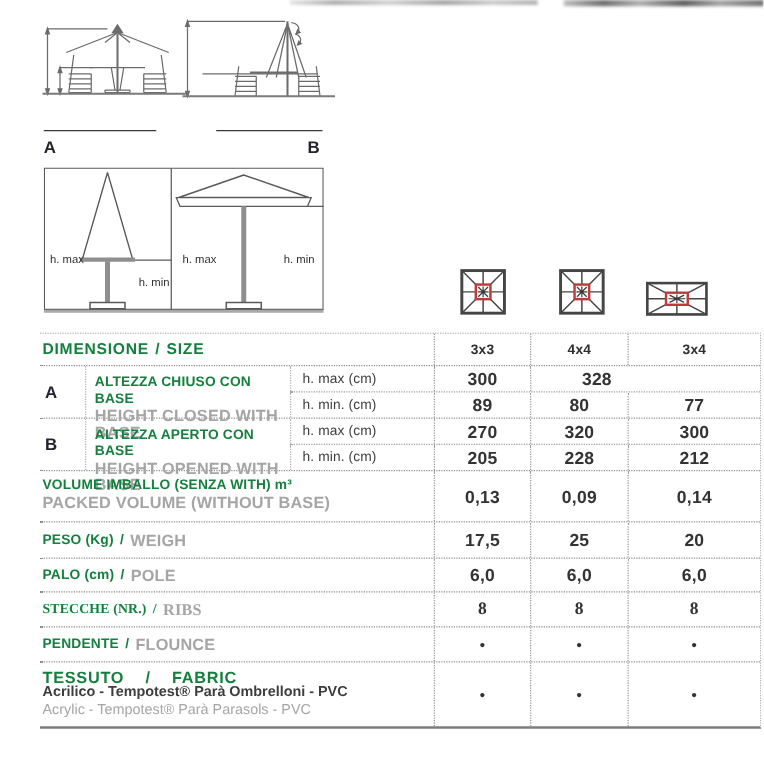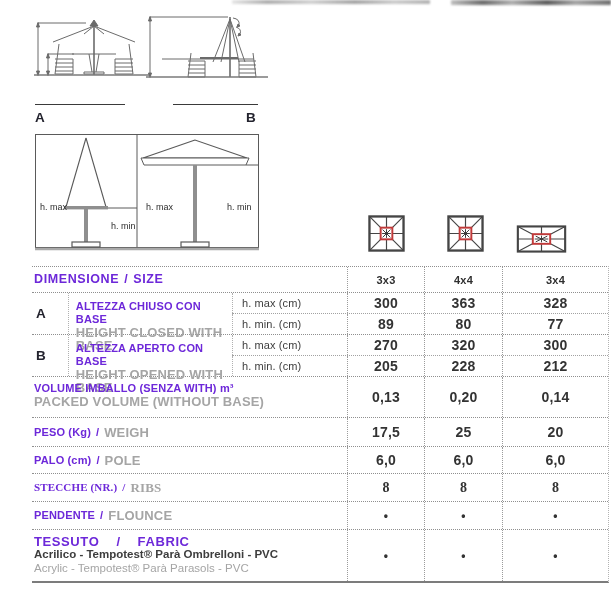--- a/index.html
+++ b/index.html
@@ -43,21 +43,21 @@
 
   .c-val {
     width:77px; box-sizing:border-box; border-left:1px dotted #9b9b9b;
     display:flex; align-items:center; justify-content:center;
     font-weight:bold; font-size:14px; color:#333333; letter-spacing:.2px;
   }
   .c-val.w2 { width:78px; }
   .c-val.w3 { width:106px; }
   .colhead { font-size:11px; color:#2f2f2f; }
 
-  .it   { font-weight:bold; color:#6d28d9; font-size:11px; letter-spacing:.15px; line-height:13px; }
+  .it   { font-weight:bold; color:#15803d; font-size:11px; letter-spacing:.15px; line-height:13px; }
   .en   { color:#a5a5a5; font-size:13px; letter-spacing:.15px; line-height:13px; font-weight:bold; }
   .hdr-txt { font-size:12.5px; letter-spacing:.6px; }
   .title-txt { font-size:13px; letter-spacing:.6px; }
   .fab-it { font-weight:bold; color:#3d3d3d; font-size:11.5px; line-height:13.5px; }
   .fab-en { color:#a5a5a5; font-size:11.5px; line-height:13.5px; }
 
   
   .c-key { width:36px; box-sizing:border-box; display:flex; align-items:center; padding-left:4px; }
   .c-desc { width:165px; box-sizing:border-box; border-left:1px dotted #b0b0b0; padding:7px 0 0 7px; }
   .subwrap { flex:1; display:flex; flex-direction:column; }
@@ -174,21 +174,20 @@
     <div class="t-row r-ab">
       <div class="c-key big-letter">A</div>
       <div class="c-desc">
         <div class="it">ALTEZZA CHIUSO CON BASE</div>
         <div class="en">HEIGHT CLOSED WITH BASE</div>
       </div>
       <div class="subwrap">
         <div class="subrow top">
           <div class="c-hlabel">h. max (cm)</div>
           <div class="c-val">300</div>
-          <div class="c-val w2">363</div>
           <div class="c-val w3">328</div>
         </div>
         <div class="subrow">
           <div class="c-hlabel">h. min. (cm)</div>
           <div class="c-val">89</div>
           <div class="c-val w2">80</div>
           <div class="c-val w3">77</div>
         </div>
       </div>
     </div>
@@ -214,21 +213,21 @@
         </div>
       </div>
     </div>
 
     <div class="t-row r-volume">
       <div class="c-label stack">
         <div class="it">VOLUME IMBALLO (SENZA WITH) m³</div>
         <div class="en">PACKED VOLUME (WITHOUT BASE)</div>
       </div>
       <div class="c-val">0,13</div>
-      <div class="c-val w2">0,20</div>
+      <div class="c-val w2">0,09</div>
       <div class="c-val w3">0,14</div>
     </div>
 
     <div class="t-row r-peso">
       <div class="c-label line">
         <span class="it">PESO (Kg)</span>
         <span class="it">/</span>
         <span class="en">WEIGH</span>
       </div>
       <div class="c-val">17,5</div>

